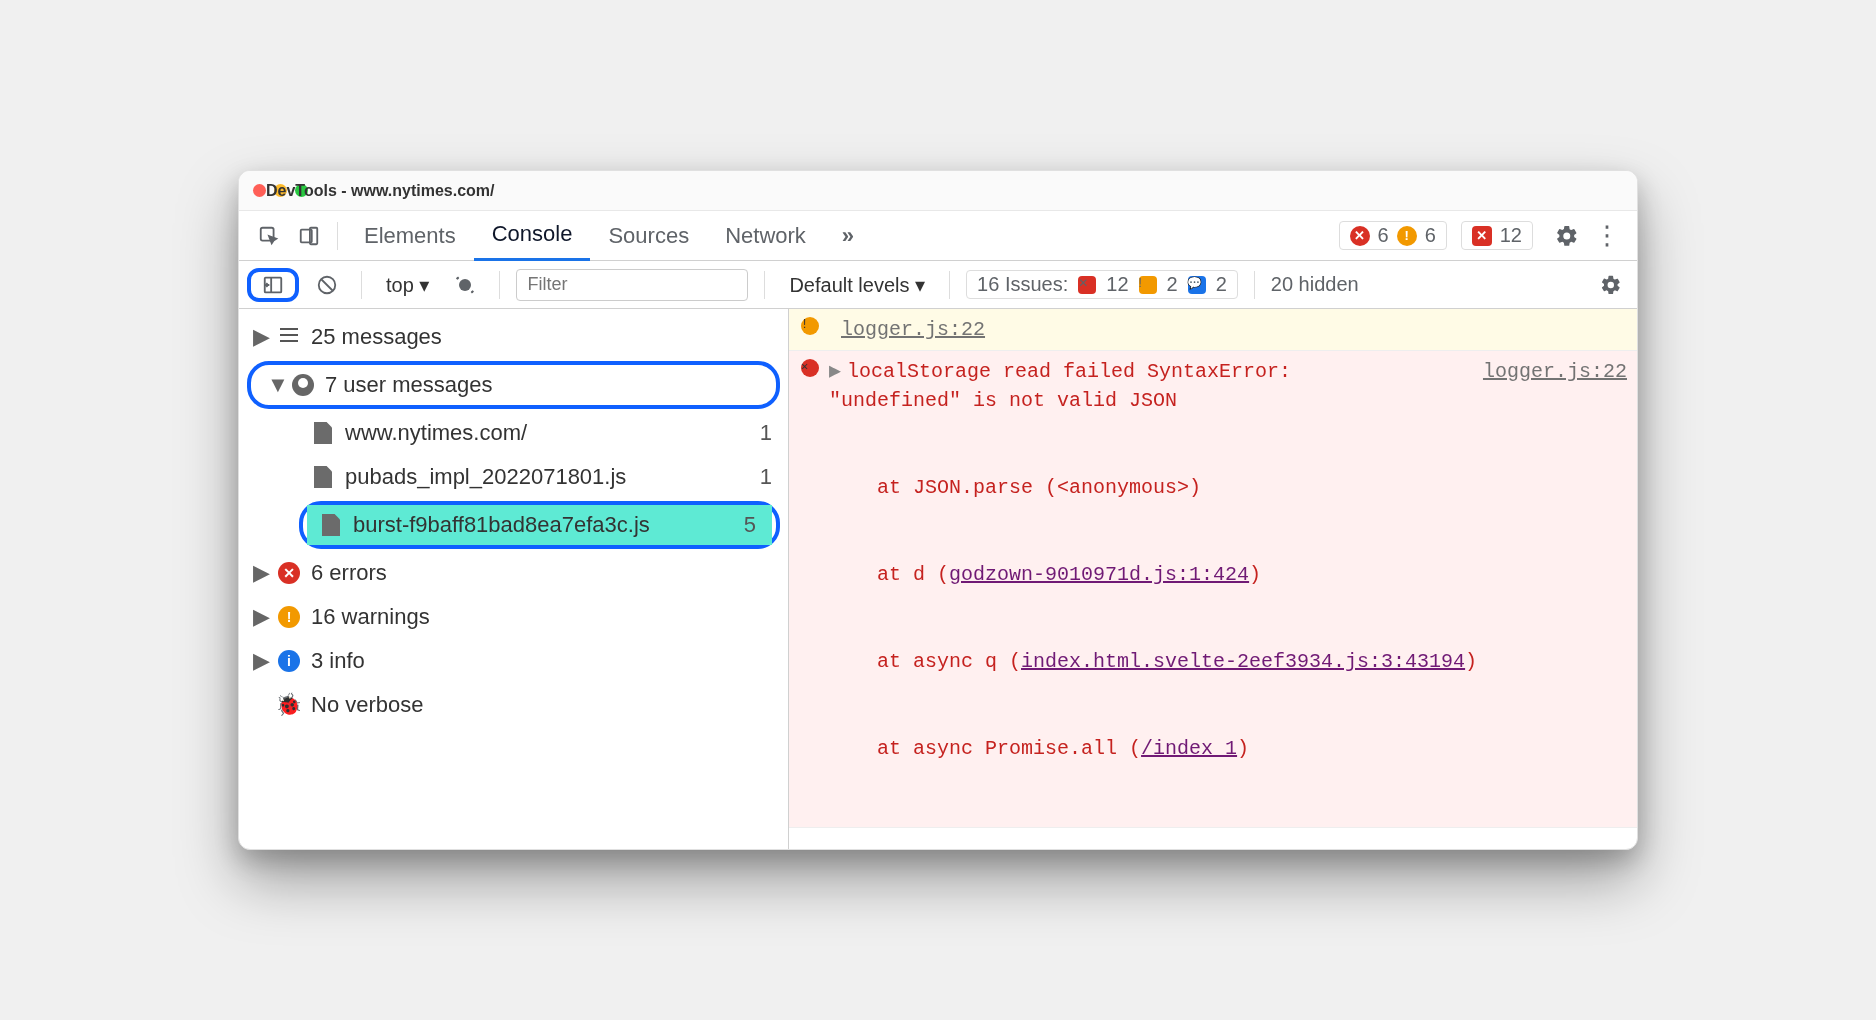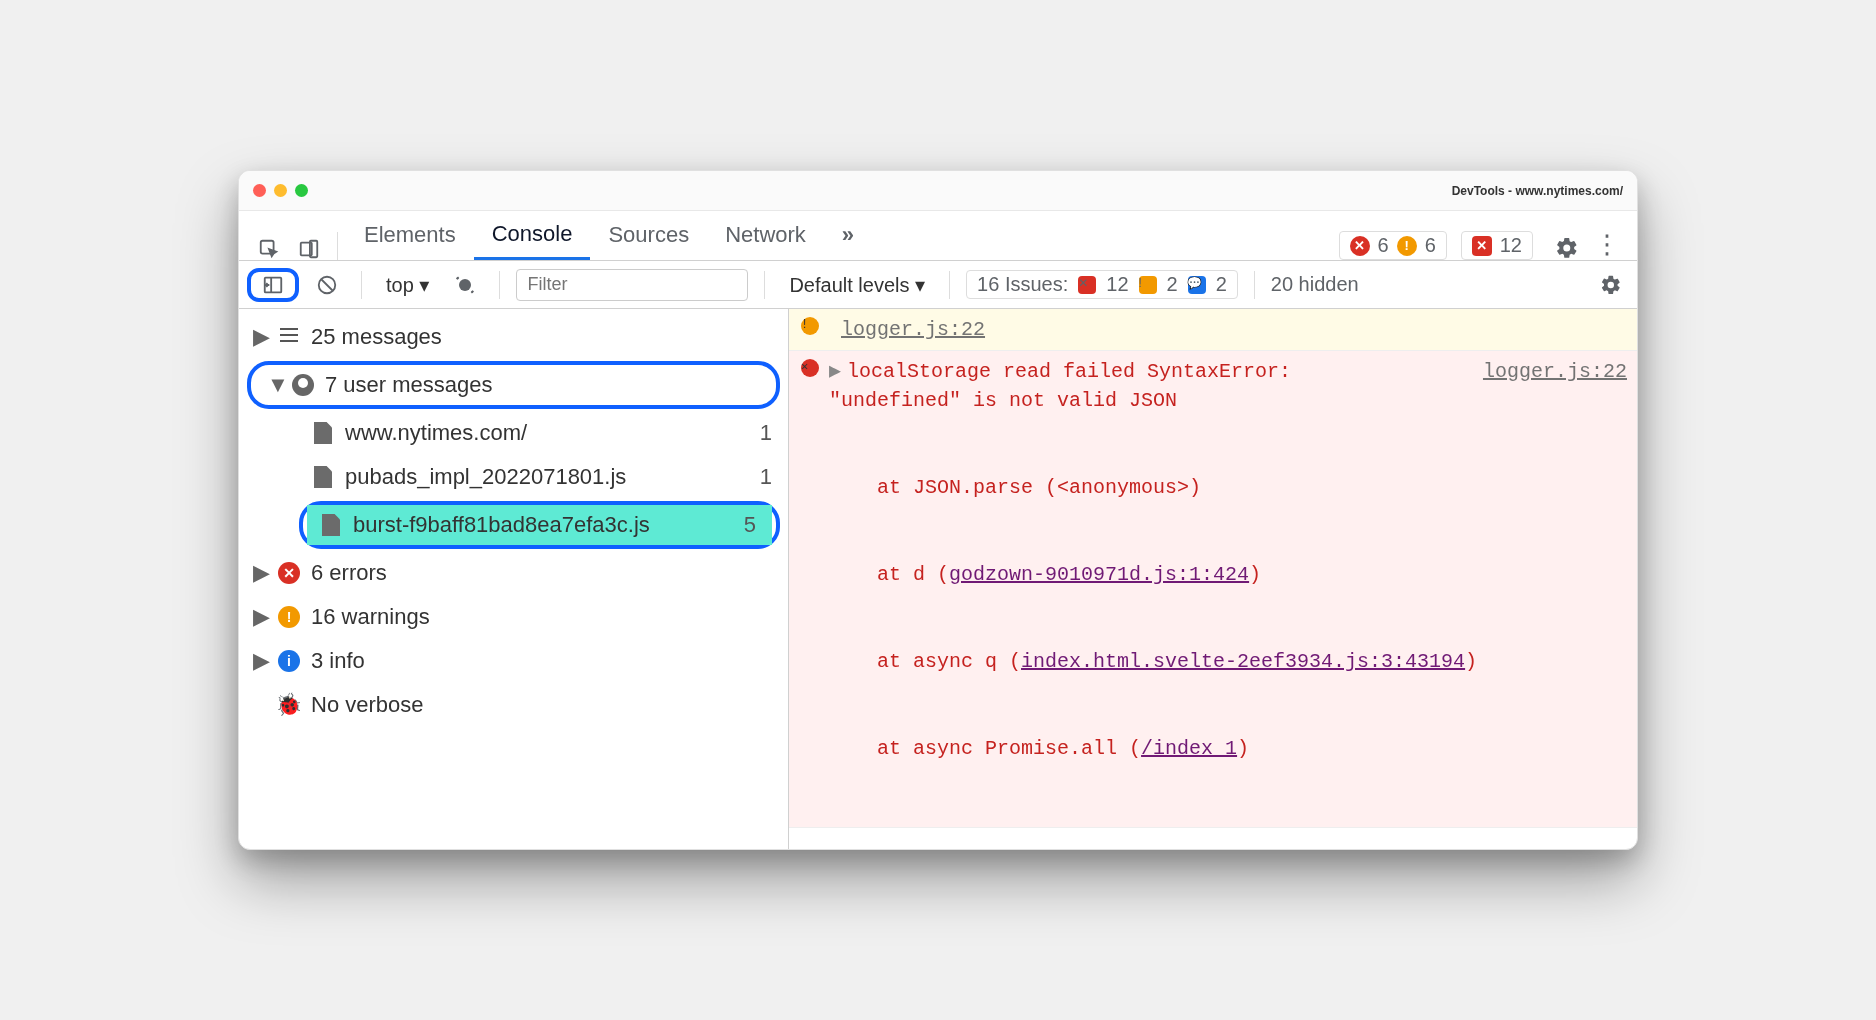--- a/index.html
+++ b/index.html
@@ -28,23 +28,23 @@
     border-radius:12px;
     box-shadow:0 30px 60px rgba(0,0,0,.35),0 10px 25px rgba(0,0,0,.2);
     display:flex;flex-direction:column;overflow:hidden;
     border:1px solid #e0e0e0;
   }
   
   .titlebar{height:40px;display:flex;align-items:center;padding:0 14px;background:#fafafa;border-bottom:1px solid #e8e8e8}
   .dots{display:flex;gap:8px;margin-right:18px}
   .dot{width:13px;height:13px;border-radius:50%}
   .dot.red{background:#ff5f57}.dot.yel{background:#febc2e}.dot.grn{background:#28c840}
-  .title{flex:1;text-align:right;font-size:12px;color:#333;font-weight:600;margin-left:-60px}
-  
-  .tabs{height:50px;display:flex;align-items:flex-end;gap:0;padding:0 10px;border-bottom:1px solid var(--border);font-size:22px;color:var(--muted)}
+  .title{flex:1;text-align:left;font-size:16px;color:#333;font-weight:600;margin-left:-60px}
+  
+  .tabs{height:50px;display:flex;align-items:center;gap:0;padding:0 10px;border-bottom:1px solid var(--border);font-size:22px;color:var(--muted)}
   .tabs .iconbtn{width:40px;display:flex;align-items:center;justify-content:center}
   .tabs .divider{width:1px;height:28px;background:#ddd;margin:0 8px}
   .tab{padding:0 18px;height:50px;display:flex;align-items:center;cursor:default}
   .tab.active{color:#0f172a;border-bottom:3px solid var(--blue);font-weight:400}
   .tabs .spacer{flex:1}
   .badge{display:inline-flex;align-items:center;gap:8px;padding:2px 10px;border:1px solid #ddd;border-radius:4px;font-size:20px;margin-right:14px}
   .badge .ic{width:20px;height:20px;border-radius:50%;display:inline-flex;align-items:center;justify-content:center;color:#fff;font-size:13px;font-weight:700}
   .ic.err{background:#d93025}.ic.warn{background:#f29900}.ic.errsq{background:#d93025;border-radius:4px}
   .ic.info{background:var(--info)}
   

